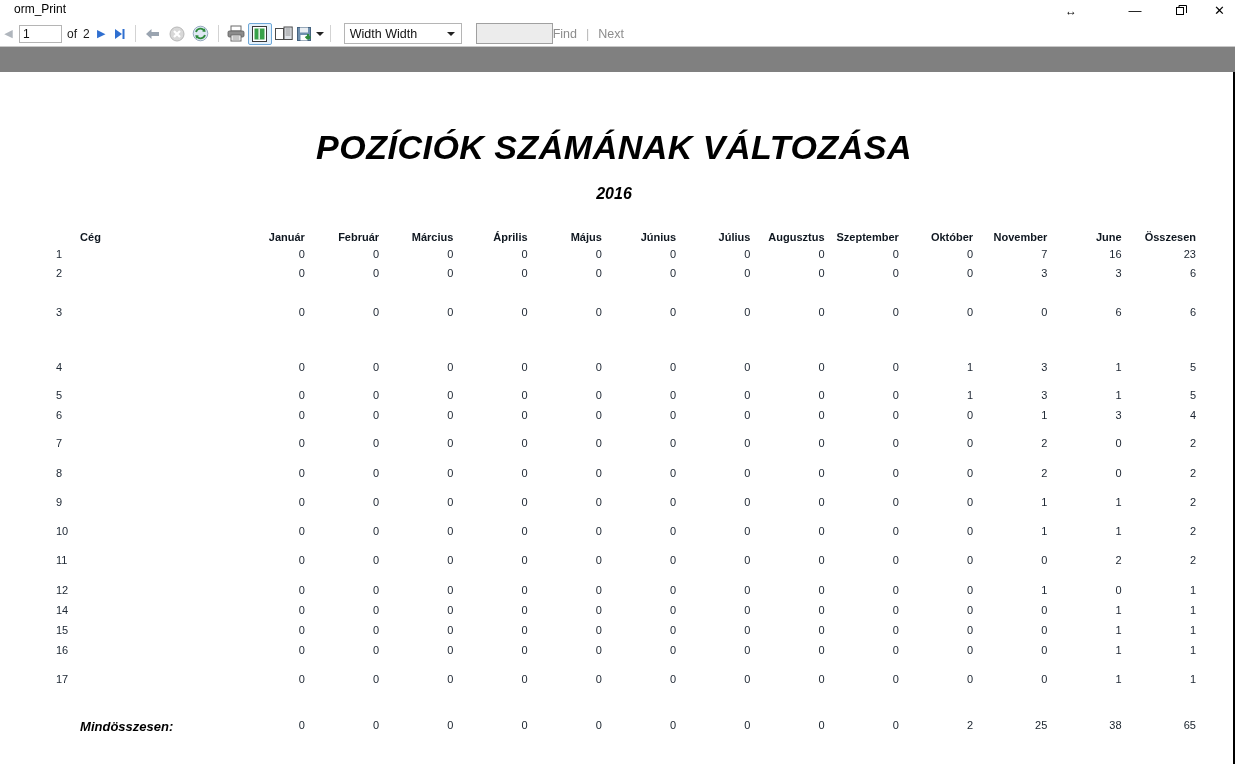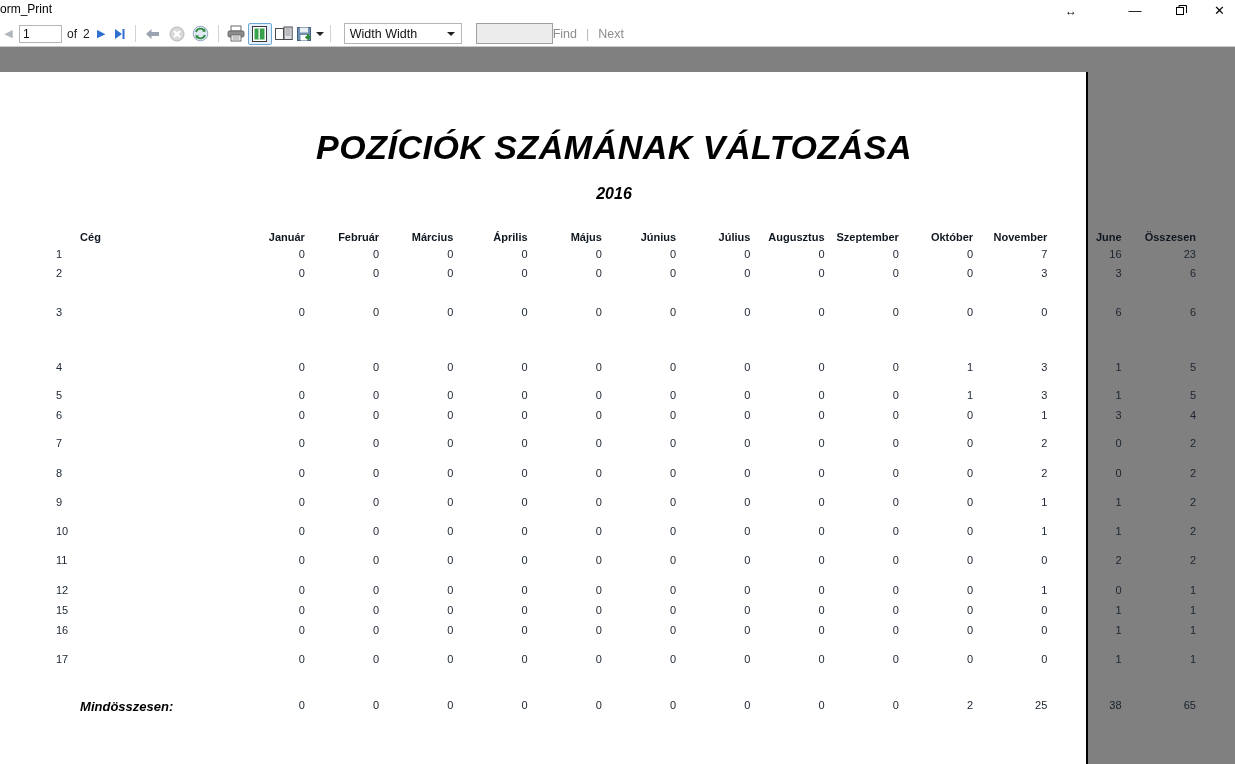--- a/index.html
+++ b/index.html
@@ -12,21 +12,21 @@
   }
 
   
   #titlebar {
     position: absolute; left: 0; top: 0; width: 1235px; height: 21px;
     background: #ffffff;
     border-bottom: 0;
   }
   #titlebar .caption {
     position: absolute; left: 0; top: 2px;
-    font-size: 12px; color: #000000; white-space: nowrap;
+    font-size: 12px; color: #000000; white-space: nowrap; padding-left: 14px;
   }
   .wbtn {
     position: absolute; top: 0; height: 21px; width: 46px;
     display: flex; align-items: center; justify-content: center;
     font-size: 13px; color: #000; background: transparent;
     border: 0; cursor: default; line-height: 1;
   }
   #btn-resize { left: 1056px; width: 30px; font-size: 12px; }
   #btn-min    { left: 1112px; }
   #btn-max    { left: 1158px; }
@@ -79,21 +79,21 @@
   }
   .findlink { font-size: 12.5px; color: #8d8d8d; margin-left: 0; }
   .findsep  { font-size: 12.5px; color: #b9b9b9; margin-left: 9px; }
 
   
   #viewport {
     position: absolute; left: 0; top: 47px; width: 1235px; height: 717px;
     background: #808080; overflow: hidden;
   }
   #page {
-    position: absolute; left: 0; top: 25px; width: 1088px; height: 692px;
+    position: absolute; left: 0; top: 25px; width: 1235px; height: 692px;
     background: #ffffff;
     border-right: 2px solid #000000;
   }
 
   
   #report-title {
     position: absolute; left: 0; top: 56px; width: 1228px;
     text-align: center;
     font-family: "Liberation Sans", sans-serif;
     font-size: 34px; font-weight: bold; font-style: italic;
@@ -508,20 +508,37 @@
             <td class="c-num">0</td>
             <td class="c-num">0</td>
             <td class="c-num">0</td>
             <td class="c-num">0</td>
             <td class="c-num">0</td>
             <td class="c-num">0</td>
             <td class="c-num">1</td>
             <td class="c-num">0</td>
             <td class="c-num">1</td>
           </tr>
+          <tr class="data-row thickline" style="height: 20px;">
+            <td class="c-rownum">14</td>
+            <td class="c-name"></td>
+            <td class="c-num">0</td>
+            <td class="c-num">0</td>
+            <td class="c-num">0</td>
+            <td class="c-num">0</td>
+            <td class="c-num">0</td>
+            <td class="c-num">0</td>
+            <td class="c-num">0</td>
+            <td class="c-num">0</td>
+            <td class="c-num">0</td>
+            <td class="c-num">0</td>
+            <td class="c-num">0</td>
+            <td class="c-num">1</td>
+            <td class="c-num">1</td>
+          </tr>
           <tr class="data-row" style="height: 20px;">
             <td class="c-rownum">15</td>
             <td class="c-name"></td>
             <td class="c-num">0</td>
             <td class="c-num">0</td>
             <td class="c-num">0</td>
             <td class="c-num">0</td>
             <td class="c-num">0</td>
             <td class="c-num">0</td>
             <td class="c-num">0</td>

